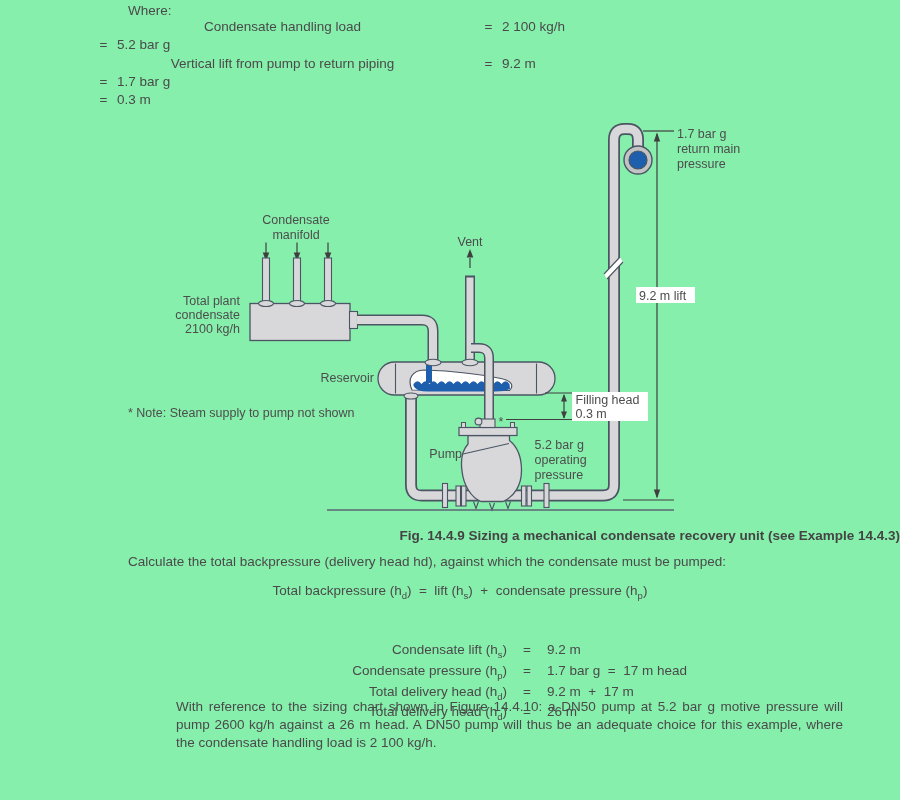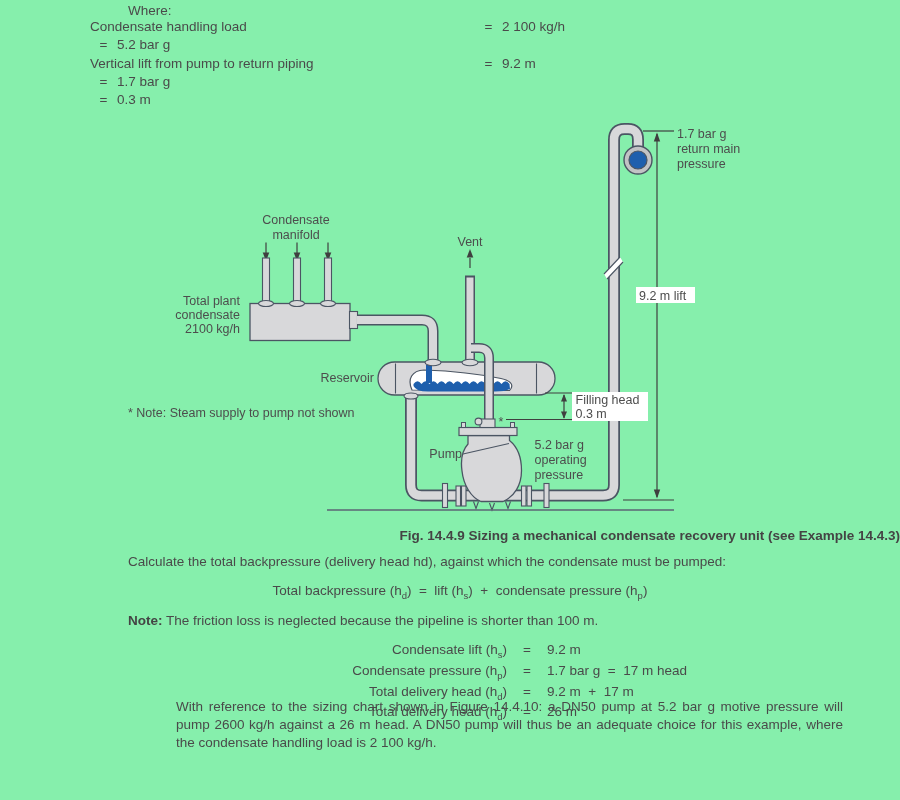--- a/index.html
+++ b/index.html
@@ -3,21 +3,21 @@
 <meta charset="utf-8">
 <style>
   html,body { margin:0; padding:0; background:#fff; }
   .page { position:relative; width:900px; height:800px; background:#86efac; overflow:hidden;
           font-family:"Liberation Sans","DejaVu Sans",sans-serif; color:#4a4a4a; font-size:13.5px; }
   .abs { position:absolute; }
   
   .where-label { left:128px; top:3px; }
   .where-rows { left:90px; top:19px; }
   .eqrow { display:flex; height:18.3px; align-items:baseline; }
-  .eqrow .lbl { width:385px; text-align:left; white-space:pre; }
+  .eqrow .lbl { width:385px; text-align:center; white-space:pre; }
   .eqrow .eq  { width:27px; text-align:center; }
   .eqrow .val { white-space:pre; }
   
   .caption { left:20px; top:528px; width:880px; text-align:right; font-weight:bold; color:#444; }
   .calc-line { left:128px; top:554px; }
   .formula { left:20px; top:583px; width:880px; text-align:center; white-space:pre; }
   .note-line { left:128px; top:613px; }
   .note-line b { color:#444; }
   sub { font-size:9.5px; }
   .result-rows { left:120px; top:642px; }
@@ -199,21 +199,20 @@
       <text class="dlabel" x="498.5" y="426">*</text>
     </g>
   </svg>
 
   <div class="abs caption">Fig. 14.4.9  Sizing a mechanical condensate recovery unit (see Example 14.4.3)</div>
 
   <div class="abs calc-line">Calculate the total backpressure (delivery head hd), against which the condensate must be pumped:</div>
 
   <div class="abs formula"><span>Total backpressure (h</span><sub>d</sub><span>)  =  lift (h</span><sub>s</sub><span>)  +  condensate pressure (h</span><sub>p</sub><span>)</span></div>
 
-  <div class="abs note-line"><b>Note:</b> <span>The friction loss is neglected because the pipeline is shorter than 100 m.</span></div>
 
   <div class="abs result-rows">
     <div class="rrow">
       <span class="lbl"><span>Condensate lift (h</span><sub>s</sub><span>)</span></span>
       <span class="eq">=</span>
       <span class="val">9.2 m</span>
     </div>
     <div class="rrow">
       <span class="lbl"><span>Condensate pressure (h</span><sub>p</sub><span>)</span></span>
       <span class="eq">=</span>

